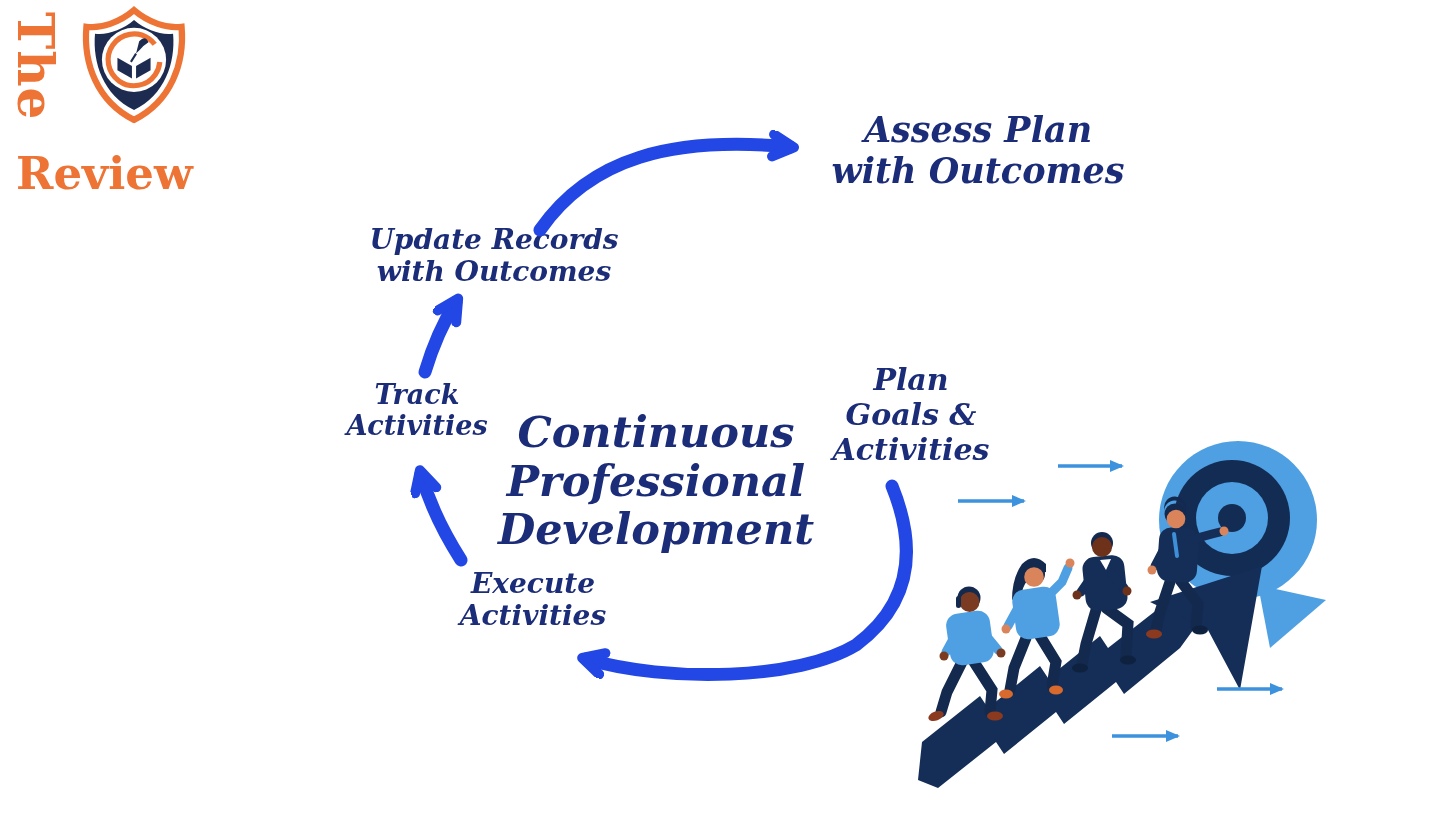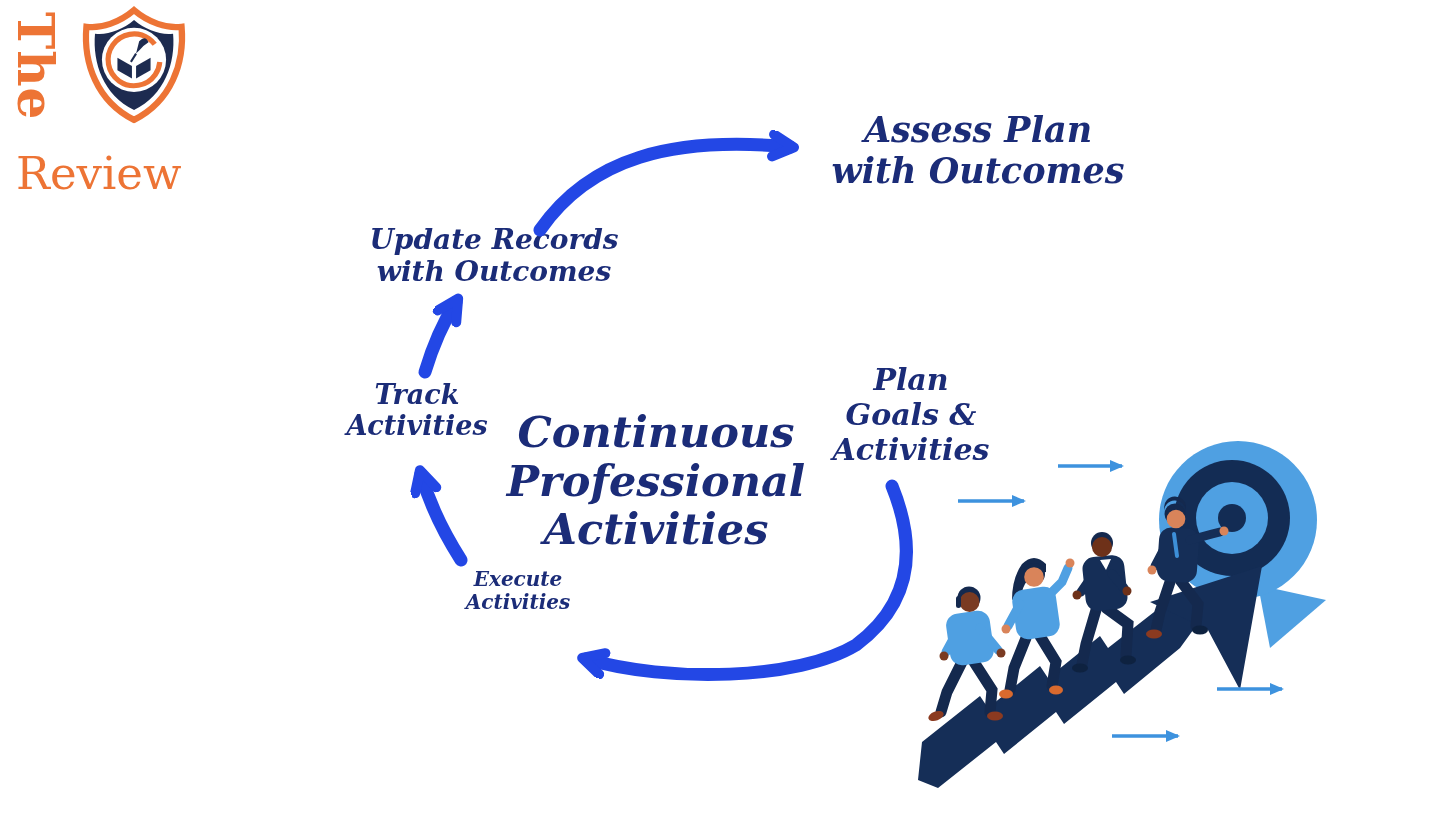--- a/index.html
+++ b/index.html
@@ -16,33 +16,33 @@
     color:#ED7435;letter-spacing:1px;line-height:1;
   }
   .logo-shield{position:absolute;left:70px;top:2px;}
   .logo-oxford{
     position:absolute;left:16px;top:100px;
     font-family:"DejaVu Serif",serif;font-weight:bold;font-size:45px;
     color:#1D2B50;line-height:1;
   }
   .logo-review{
     position:absolute;left:8px;top:147px;
-    font-family:"DejaVu Serif",serif;font-weight:normal;font-size:45px;
+    font-family:"DejaVu Serif",serif;font-weight:bold;font-size:45px;
     color:#ED7435;line-height:1;
   }
   
   .script{
     position:absolute;transform:translateX(-50%);
     font-family:"DejaVu Serif",serif;font-style:italic;font-weight:bold;
     color:#1B2C78;text-align:center;white-space:pre-line;line-height:1.16;
   }
   .lbl-assess {left:978px;top:110px;font-size:35px;}
   .lbl-update {left:494px;top:224px;font-size:28px;}
   .lbl-track  {left:417px;top:379px;font-size:27px;}
-  .lbl-execute{left:518px;top:568px;font-size:20px;}
+  .lbl-execute{left:533px;top:568px;font-size:28px;}
   .lbl-plan   {left:911px;top:363px;font-size:30px;}
   .lbl-center {left:656px;top:408px;font-size:43px;line-height:1.13;}
   
   .overlay{position:absolute;left:0;top:0;}
 </style>
 </head>
 <body>
 
 <div class="canvas">
 
@@ -58,21 +58,21 @@
       <path d="M68,50 L54,58 L54,70 L68,62 Z" fill="#1D2B50"></path>
       <path d="M57,34 Q63,28 66,35 Q61,38 57,43 L54,46 Z" fill="#1D2B50"></path>
       <path d="M54,46 L49,54" stroke="#1D2B50" stroke-width="2" fill="none"></path>
     </svg>
 
     <div class="logo-review">Review</div>
   </div>
 
   <div class="script lbl-center">Continuous
 Professional
-Activities</div>
+Development</div>
   <div class="script lbl-plan">Plan
 Goals &amp;
 Activities</div>
   <div class="script lbl-execute">Execute
 Activities</div>
   <div class="script lbl-track">Track
 Activities</div>
   <div class="script lbl-update">Update Records
 with Outcomes</div>
   <div class="script lbl-assess">Assess Plan

